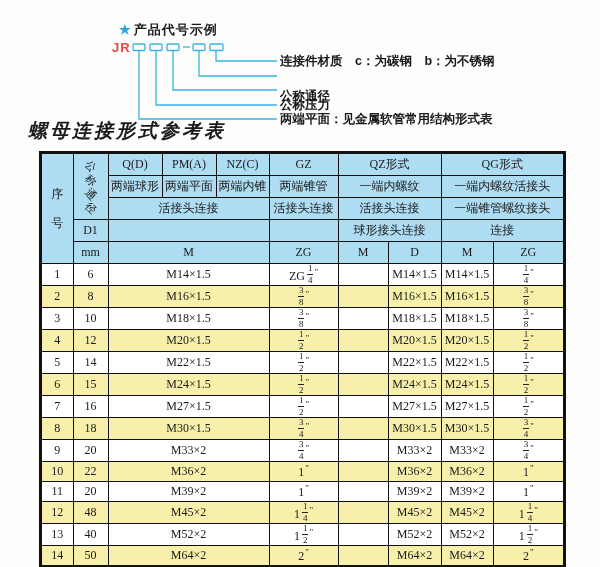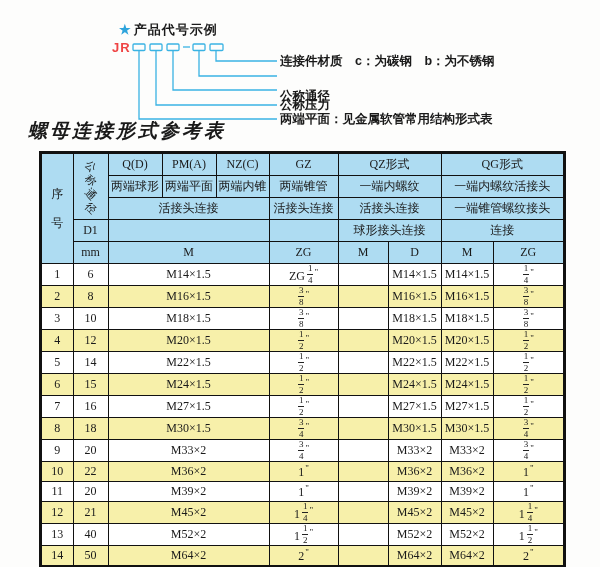--- a/index.html
+++ b/index.html
@@ -238,21 +238,21 @@
         <td class="lat">20</td>
         <td colspan="3" class="lat">M39×2</td>
         <td class="lat">1<span class="dq">"</span></td>
         <td class="lat"></td>
         <td class="lat">M39×2</td>
         <td class="lat">M39×2</td>
         <td class="lat">1<span class="dq">"</span></td>
       </tr>
       <tr class="alt">
         <td class="lat">12</td>
-        <td class="lat">21</td>
+        <td class="lat">48</td>
         <td colspan="3" class="lat">M45×2</td>
         <td class="lat"><span class="pre">1</span><span class="frac"><span class="fn">1</span><span class="fd">4</span></span><span class="dq">"</span></td>
         <td class="lat"></td>
         <td class="lat">M45×2</td>
         <td class="lat">M45×2</td>
         <td class="lat"><span class="pre">1</span><span class="frac"><span class="fn">1</span><span class="fd">4</span></span><span class="dq">"</span></td>
       </tr>
       <tr>
         <td class="lat">13</td>
         <td class="lat">40</td>

